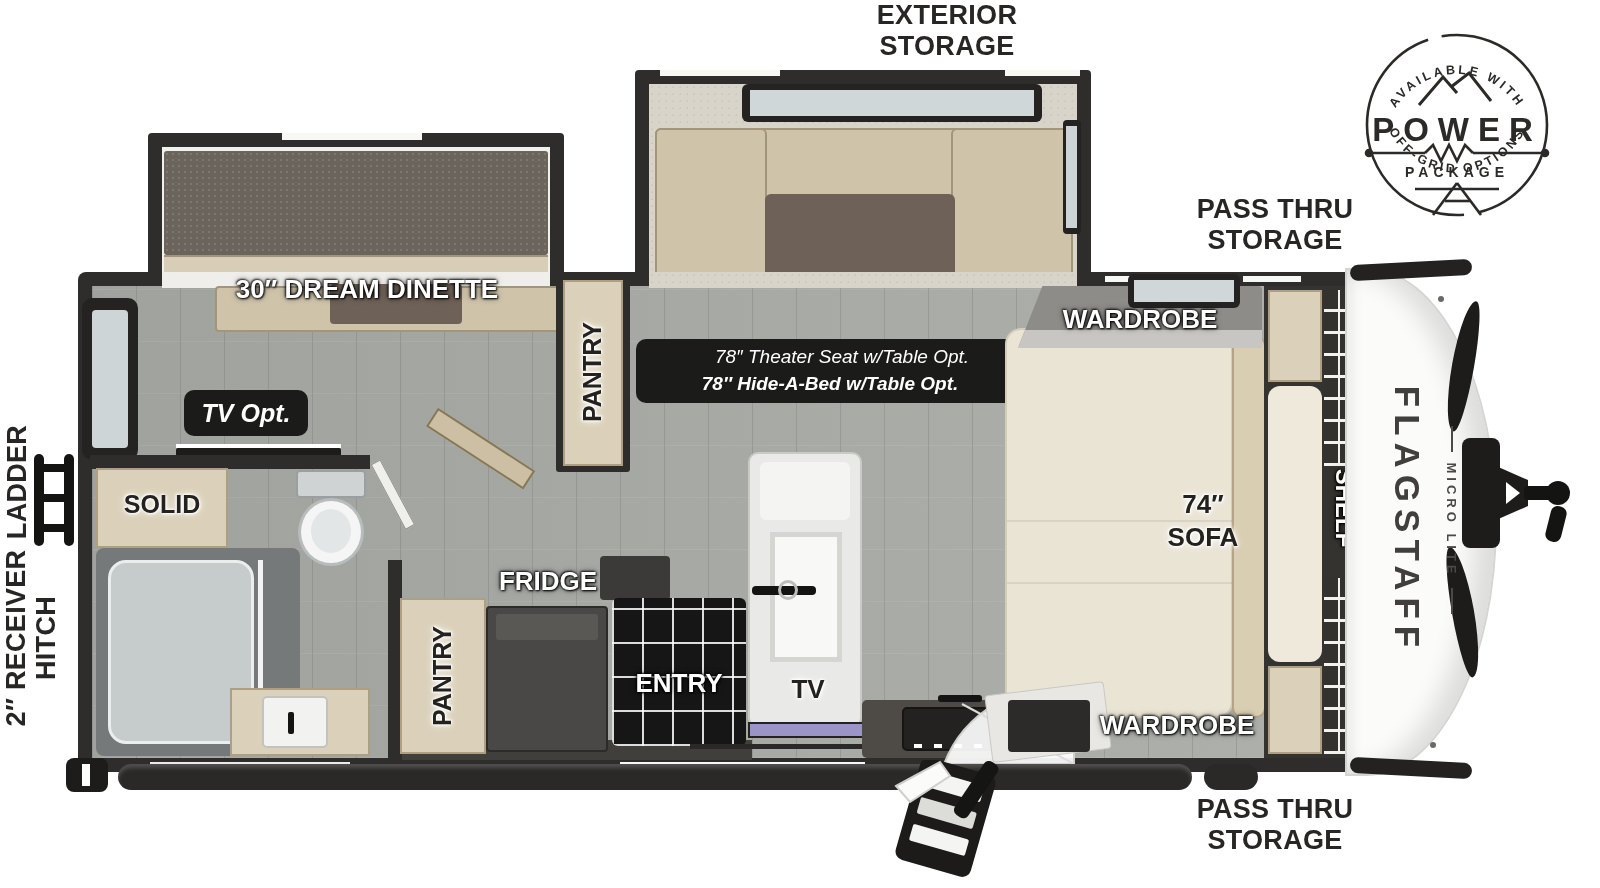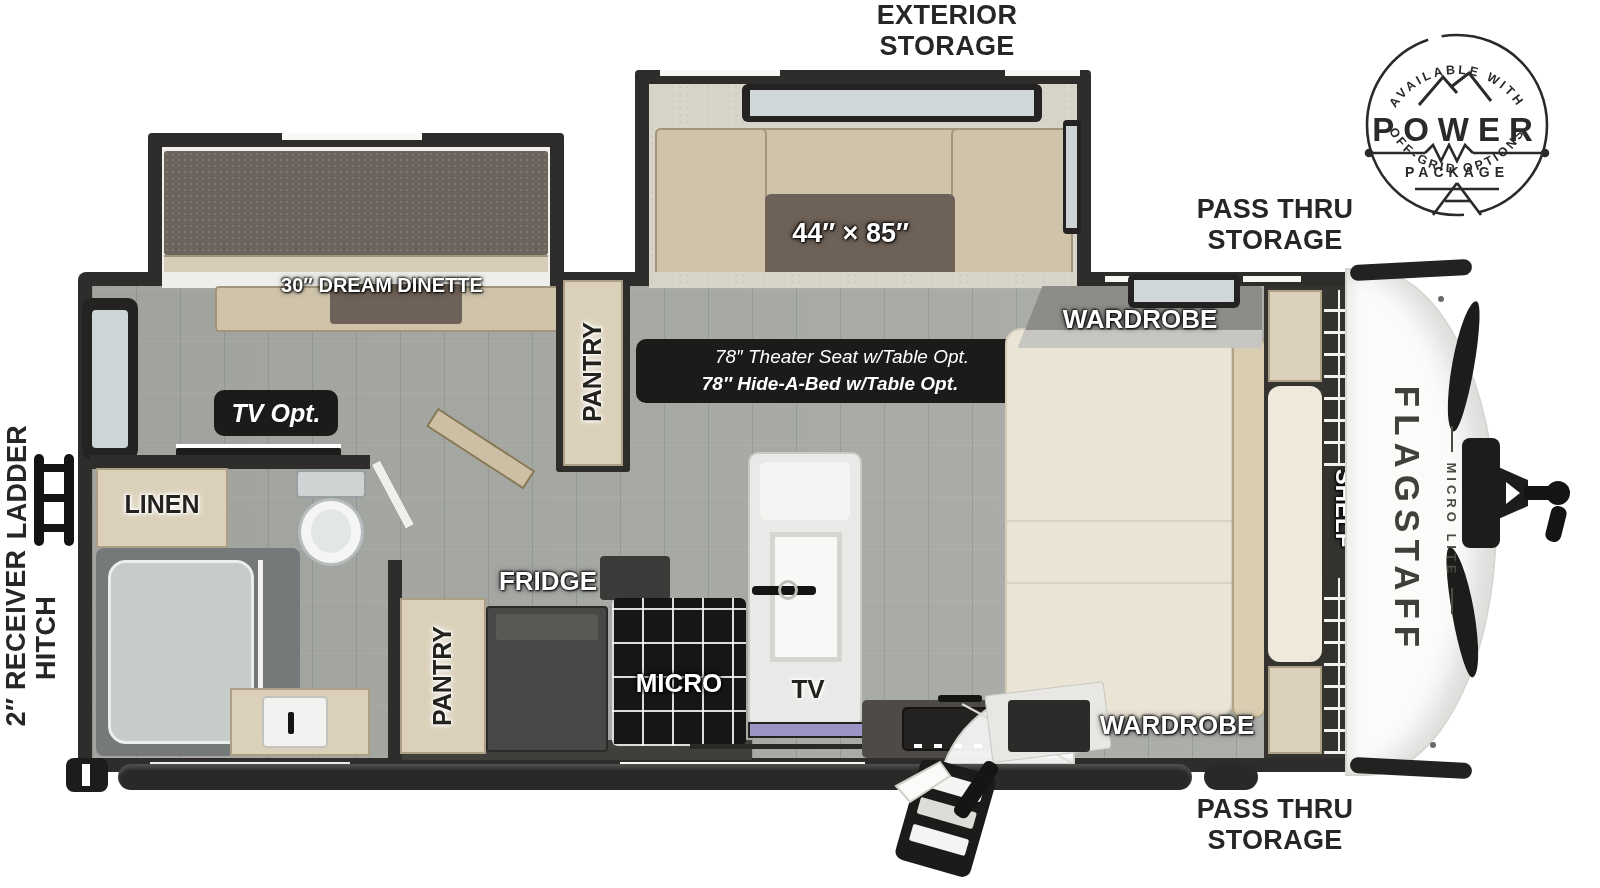--- a/index.html
+++ b/index.html
@@ -75,41 +75,41 @@
 
   <div class="abs" style="left:82px;top:298px;width:56px;height:162px;background:#242321;border-radius:10px;">
     <div class="abs" style="left:10px;top:12px;width:36px;height:138px;background:#cdd5d7;border-radius:4px;"></div>
   </div>
 
   <div class="abs" style="left:215px;top:286px;width:348px;height:46px;background:#cfc3aa;border:2px solid #a2957b;box-sizing:border-box;border-radius:4px;"></div>
   <div class="abs" style="left:330px;top:284px;width:132px;height:40px;background:#6e6157;border-radius:4px;"></div>
 
   <div class="abs" style="left:432px;top:406px;width:112px;height:18px;background:#cdbfa3;border:2px solid #857857;transform:rotate(33deg);transform-origin:left center;"></div>
 
-  <div class="abs badge-box" style="left:214px;top:390px;width:124px;height:46px;line-height:46px;">
+  <div class="abs badge-box" style="left:184px;top:390px;width:124px;height:46px;line-height:46px;">
     <span class="it" style="font-size:25px;font-weight:700;">TV Opt.</span>
   </div>
   <div class="abs" style="left:176px;top:444px;width:165px;height:4px;background:#fff;"></div>
   <div class="abs" style="left:176px;top:448px;width:165px;height:15px;background:#1d1c1b;border-radius:2px;"></div>
 
   <div class="abs wall" style="left:556px;top:274px;width:74px;height:198px;border-radius:3px;"></div>
   <div class="abs tan" style="left:563px;top:280px;width:60px;height:186px;"></div>
   <div class="abs blbl nowrap" style="left:518px;top:357px;width:150px;height:30px;font-size:25px;transform:rotate(-90deg);">PANTRY</div>
 
   <div class="abs badge-box" style="left:636px;top:339px;width:388px;height:64px;padding-top:4px;box-sizing:border-box;">
     <div class="it" style="font-size:19px;font-weight:400;line-height:27px;padding-left:24px;">78″ Theater Seat w/Table Opt.</div>
     <div class="it" style="font-size:19px;font-weight:700;line-height:27px;">78″ Hide-A-Bed w/Table Opt.</div>
   </div>
 
   <div class="abs wall" style="left:90px;top:455px;width:280px;height:14px;"></div>
   <div class="abs wall" style="left:388px;top:560px;width:14px;height:200px;"></div>
   <div class="abs" style="left:370px;top:462px;width:9px;height:72px;background:#efefec;border:1px solid #8f8f8b;transform:rotate(-28deg);transform-origin:top center;"></div>
 
   <div class="abs tan" style="left:96px;top:468px;width:132px;height:80px;"></div>
-  <div class="abs blbl nowrap" style="left:96px;top:490px;width:132px;font-size:25px;">LINEN</div>
+  <div class="abs blbl nowrap" style="left:96px;top:490px;width:132px;font-size:25px;">SOLID</div>
 
   <div class="abs" style="left:296px;top:470px;width:70px;height:28px;background:#cfd3d4;border:2px solid #9aa0a1;border-radius:4px;box-sizing:border-box;"></div>
   <div class="abs" style="left:298px;top:498px;width:66px;height:68px;background:#f4f5f4;border:3px solid #b7bcbd;border-radius:50%;box-sizing:border-box;">
     <div class="abs" style="left:10px;top:8px;width:40px;height:44px;background:#e3e6e6;border-radius:50%;"></div>
   </div>
 
   <div class="abs" style="left:96px;top:548px;width:204px;height:208px;background:#75797a;border-radius:8px;">
     <div class="abs" style="left:12px;top:12px;width:146px;height:184px;background:#c6cbcb;border:3px solid #eceeee;border-radius:18px;box-sizing:border-box;"></div>
     <div class="abs" style="left:162px;top:12px;width:5px;height:184px;background:#f2f3f2;"></div>
   </div>
@@ -124,21 +124,21 @@
   <div class="abs blbl nowrap" style="left:373px;top:661px;width:140px;height:30px;font-size:25px;transform:rotate(-90deg);">PANTRY</div>
 
   <div class="abs" style="left:486px;top:606px;width:122px;height:146px;background:#4a4846;border:2px solid #2c2b29;border-radius:4px;box-sizing:border-box;">
     <div class="abs" style="left:8px;top:6px;width:102px;height:26px;background:#5a5855;border-radius:3px;"></div>
   </div>
   <div class="abs wlbl nowrap" style="left:478px;top:566px;width:140px;font-size:26px;">FRIDGE</div>
 
   <div class="abs" style="left:600px;top:556px;width:70px;height:44px;background:#3c3a38;border-radius:4px;"></div>
   <div class="abs" style="left:612px;top:598px;width:134px;height:148px;background:#161616;border-radius:6px;
        background-image:repeating-linear-gradient(0deg,rgba(255,255,255,.85) 0 2px,transparent 2px 34px),repeating-linear-gradient(90deg,rgba(255,255,255,.85) 0 2px,transparent 2px 30px);"></div>
-  <div class="abs wlbl nowrap" style="left:616px;top:668px;width:126px;font-size:26px;">MICRO</div>
+  <div class="abs wlbl nowrap" style="left:616px;top:668px;width:126px;font-size:26px;">ENTRY</div>
 
   <div class="abs" style="left:748px;top:452px;width:114px;height:276px;background:#e9e9e7;border:2px solid #c9c9c6;border-radius:10px;box-sizing:border-box;">
     <div class="abs" style="left:10px;top:8px;width:90px;height:58px;background:#f4f4f2;border-radius:6px;"></div>
     <div class="abs" style="left:20px;top:78px;width:72px;height:130px;background:#f8f8f6;border:5px solid #d5d5d2;box-sizing:border-box;"></div>
     <div class="abs" style="left:2px;top:132px;width:64px;height:9px;background:#141413;border-radius:4px;"></div>
     <div class="abs" style="left:28px;top:126px;width:20px;height:20px;border:3px solid #bdbdb9;border-radius:50%;box-sizing:border-box;"></div>
   </div>
   <div class="abs blbl nowrap" style="left:783px;top:674px;width:50px;font-size:26px;">TV</div>
   <div class="abs" style="left:690px;top:744px;width:220px;height:5px;background:#2a2927;"></div>
   <div class="abs" style="left:748px;top:722px;width:150px;height:16px;background:#9a95c6;border:2px solid #23221f;box-sizing:border-box;"></div>
@@ -153,20 +153,21 @@
     <path d="M146,96 L146,22 A118,118 0 0,0 16,96 Z" fill="rgba(255,255,255,.92)" stroke="#cfcfcb" stroke-width="2"></path>
     <path d="M146,96 L34,36" stroke="#dcdcd8" stroke-width="2"></path>
   </svg>
 
   <div class="abs" style="left:1005px;top:328px;width:228px;height:390px;background:#eae4d5;border:2px solid #d3ccb9;border-radius:16px;box-sizing:border-box;">
     <div class="abs" style="left:0;top:190px;width:226px;height:2px;background:rgba(0,0,0,.07);"></div>
     <div class="abs" style="left:0;top:252px;width:226px;height:2px;background:rgba(0,0,0,.07);"></div>
   </div>
   <div class="abs" style="left:1232px;top:336px;width:34px;height:382px;background:#d9cdb2;border:2px solid #b3a485;border-radius:10px;box-sizing:border-box;"></div>
 
+  <div class="abs blbl" style="left:1148px;top:488px;width:110px;font-size:26px;line-height:33px;">74″ SOFA</div>
 
   <div class="abs" style="left:1018px;top:286px;width:244px;height:62px;background:#8e8c89;clip-path:polygon(10% 0,100% 0,100% 100%,0 100%);border-radius:4px;">
     <div class="abs" style="left:0;top:44px;width:244px;height:18px;background:#c8c6c2;"></div>
   </div>
   <div class="abs" style="left:1128px;top:274px;width:112px;height:34px;background:#242321;border-radius:6px;">
     <div class="abs" style="left:6px;top:6px;width:100px;height:22px;background:#cfd7d9;"></div>
   </div>
   <div class="abs wlbl nowrap" style="left:1045px;top:304px;width:190px;font-size:26px;">WARDROBE</div>
 
   <div class="abs" style="left:988px;top:688px;width:118px;height:66px;background:#e8e7e3;border:1px solid #c9c8c4;transform:rotate(-7deg);border-radius:4px;"></div>
@@ -200,22 +201,21 @@
     <rect x="86" y="78" width="16" height="36" rx="7" fill="#141413" transform="rotate(14 94 96)"></rect>
   </svg>
 
   <div class="abs nowrap" style="left:1185px;top:498px;width:440px;height:44px;text-align:center;font-size:35px;font-weight:600;letter-spacing:7px;color:#403f3c;transform:rotate(90deg);">FLAGSTAFF</div>
   <div class="abs" style="left:1332px;top:510px;width:240px;height:20px;display:flex;align-items:center;justify-content:center;gap:10px;transform:rotate(90deg);">
     <span style="display:inline-block;width:26px;height:2px;background:#4a4946;"></span>
     <span class="nowrap" style="font-size:13px;font-weight:600;letter-spacing:4px;color:#4a4946;">MICRO LITE</span>
     <span style="display:inline-block;width:26px;height:2px;background:#4a4946;"></span>
   </div>
 
-  <div class="abs wlbl nowrap" style="left:197px;top:274px;width:370px;font-size:20px;">30″ DREAM DINETTE</div>
-  <div class="abs wlbl nowrap" style="left:738px;top:218px;width:225px;font-size:27px;">44″ × 85″</div>
+  <div class="abs wlbl nowrap" style="left:182px;top:274px;width:370px;font-size:26px;">30″ DREAM DINETTE</div>
 
   <div class="abs" style="left:118px;top:764px;width:1074px;height:26px;background:#2a2927;border-radius:13px;box-shadow:inset 0 4px 4px rgba(255,255,255,.18);"></div>
   <div class="abs" style="left:1204px;top:764px;width:54px;height:26px;background:#2a2927;border-radius:13px;"></div>
   <div class="abs" style="left:66px;top:758px;width:42px;height:34px;background:#1d1c1a;border-radius:8px;">
     <div class="abs" style="left:16px;top:6px;width:8px;height:22px;background:#fff;"></div>
   </div>
 
   <svg class="abs" style="left:28px;top:450px;" width="52" height="100">
     <rect x="6" y="4" width="10" height="92" rx="5" fill="#141413"></rect>
     <rect x="36" y="4" width="10" height="92" rx="5" fill="#141413"></rect>

